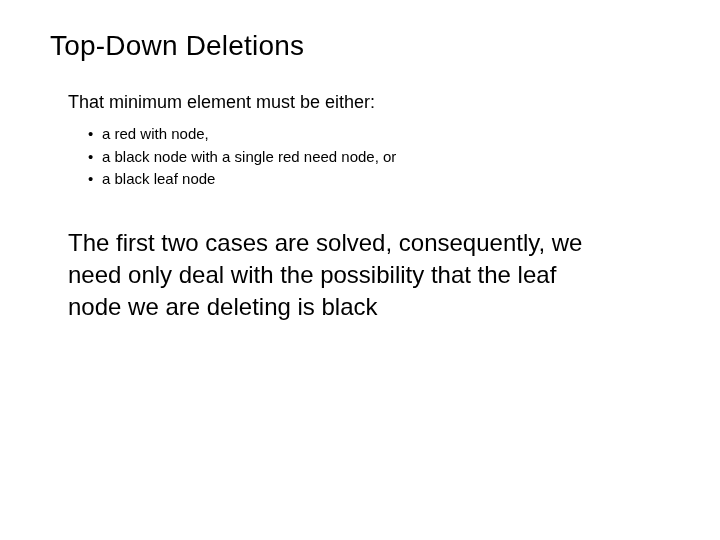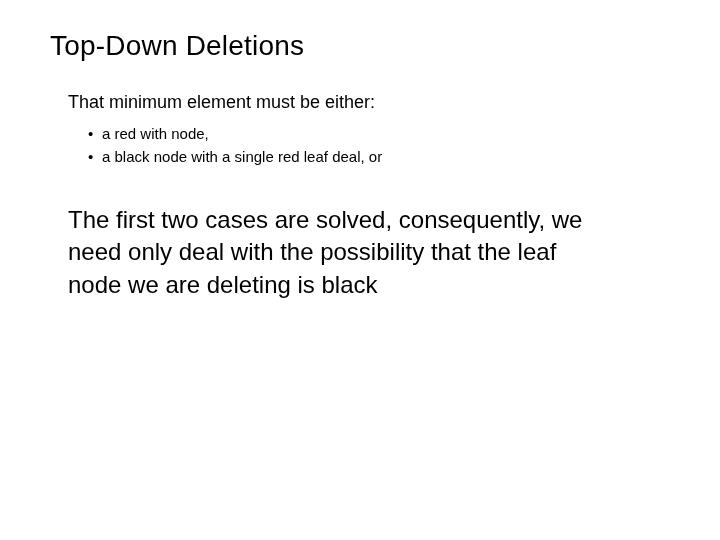--- a/index.html
+++ b/index.html
@@ -53,17 +53,18 @@
 </head>
 <body>
 
 <div class="slide">
   <h1 class="title">Top-Down Deletions</h1>
 
   <p class="lead">That minimum element must be either:</p>
 
   <ul class="bullets">
     <li>a red with node,</li>
-    <li>a black node with a single red leaf deal, or</li>
+    <li>a black node with a single red need node, or</li>
+    <li>a black leaf node</li>
   </ul>
 
   <p class="para">The first two cases are solved, consequently, we need only deal with the possibility that the leaf node we are deleting is black</p>
 </div>
 
 </body></html>

